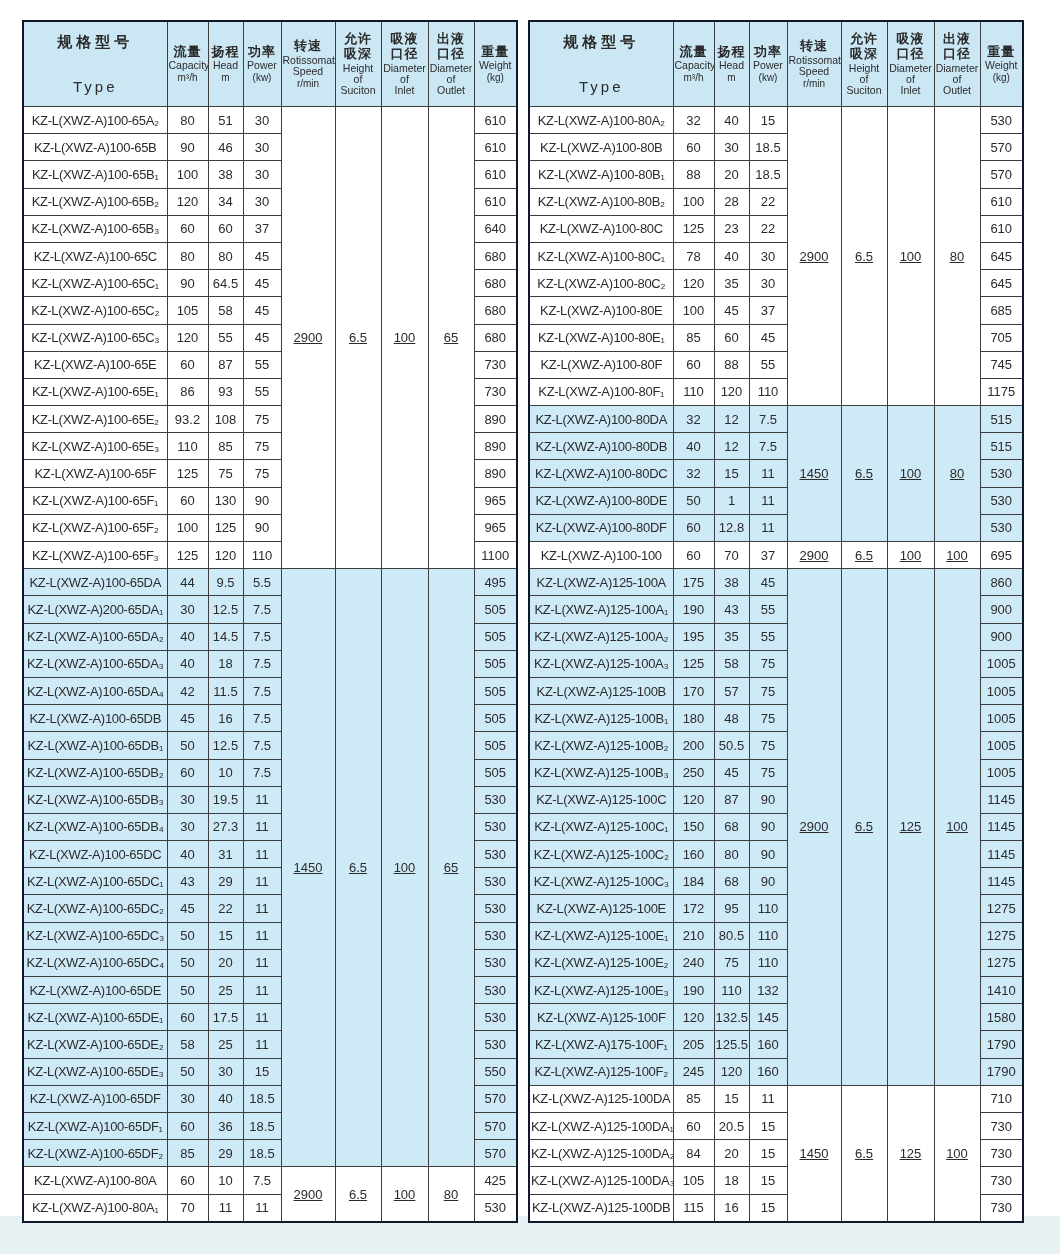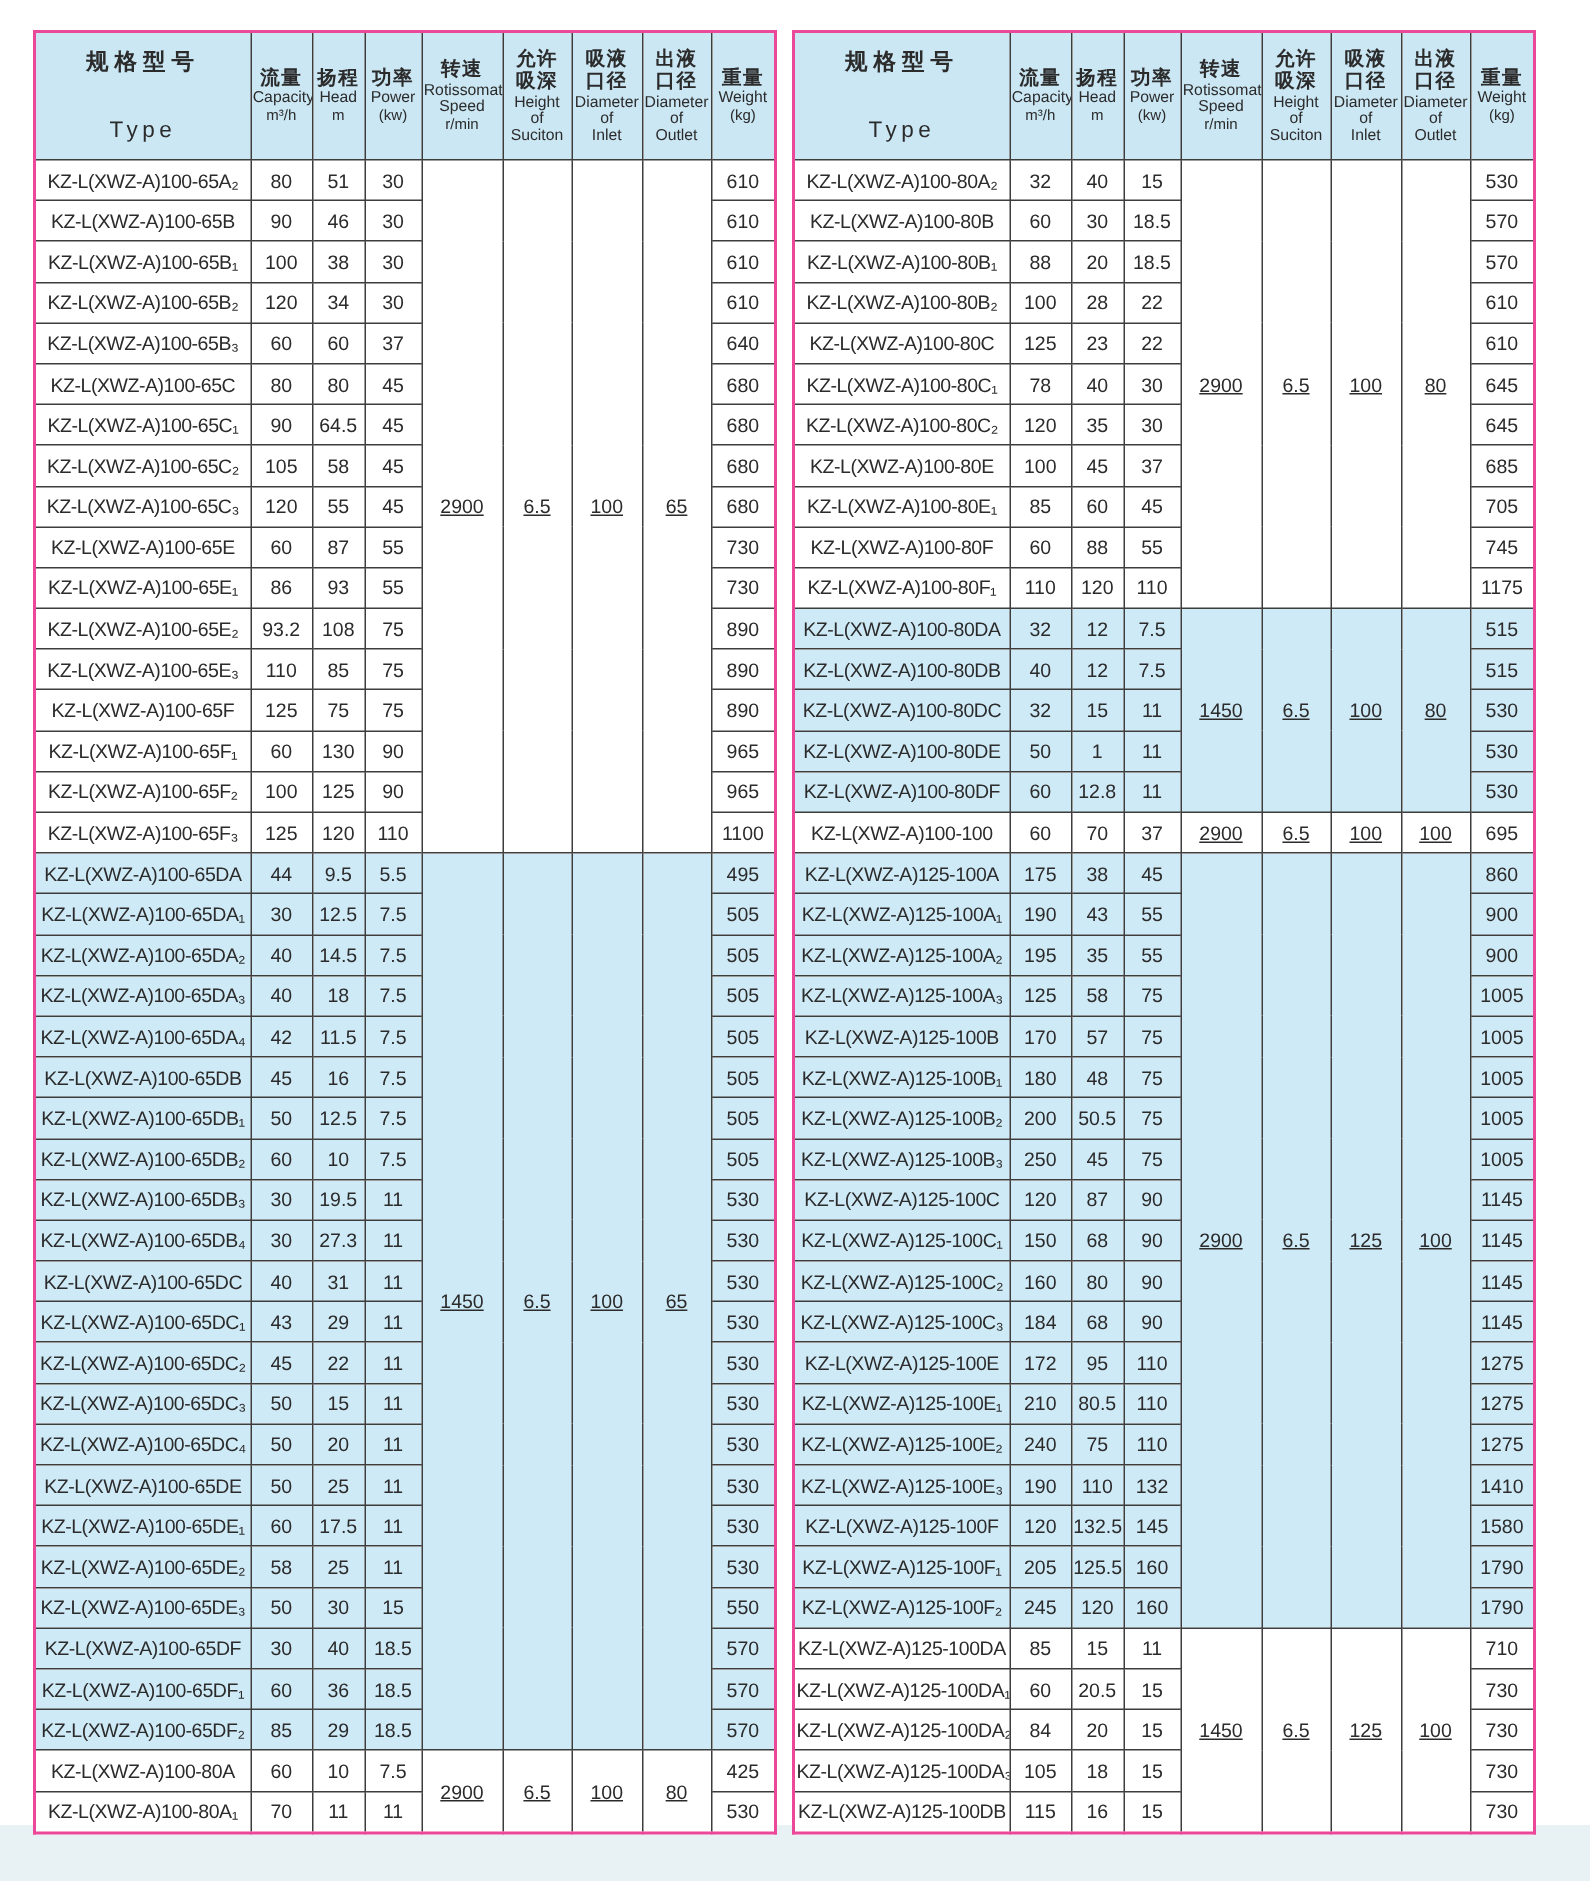--- a/index.html
+++ b/index.html
@@ -7,21 +7,21 @@
     width:1060px;height:1254px;
     font-family:"Liberation Sans","DejaVu Sans",sans-serif;
     color:#2b2b2b;
     box-sizing:border-box;
     padding:20px 20px 14px 22px;
     background:linear-gradient(#ffffff 0 97%, #e8f2f5 97% 100%);
   }
   .tables-wrap{display:flex;gap:10px;align-items:flex-start;}
   table.spec{
     border-collapse:collapse;
-    border:2px solid #ec4899;
+    border:2px solid #0f172a;
     table-layout:fixed;
     width:494px;
     background:#ffffff;
   }
   table.spec th, table.spec td{
     border:1px solid #3d3d3d;
     padding:0 1px;
     text-align:center;
     vertical-align:middle;
     overflow:hidden;
@@ -248,21 +248,21 @@
             <td>44</td>
             <td>9.5</td>
             <td>5.5</td>
             <td class="merged hl" rowspan="22">1450</td>
             <td class="merged hl" rowspan="22">6.5</td>
             <td class="merged hl" rowspan="22">100</td>
             <td class="merged hl" rowspan="22">65</td>
             <td>495</td>
           </tr>
           <tr class="hl">
-            <td class="type-cell">KZ-L(XWZ-A)100-65DA₁</td>
+            <td class="type-cell">KZ-L(XWZ-A)200-65DA₁</td>
             <td>30</td>
             <td>12.5</td>
             <td>7.5</td>
             <td>505</td>
           </tr>
           <tr class="hl">
             <td class="type-cell">KZ-L(XWZ-A)100-65DA₂</td>
             <td>40</td>
             <td>14.5</td>
             <td>7.5</td>
@@ -739,21 +739,21 @@
             <td>1410</td>
           </tr>
           <tr class="hl">
             <td class="type-cell">KZ-L(XWZ-A)125-100F</td>
             <td>120</td>
             <td>132.5</td>
             <td>145</td>
             <td>1580</td>
           </tr>
           <tr class="hl">
-            <td class="type-cell">KZ-L(XWZ-A)125-100F₁</td>
+            <td class="type-cell">KZ-L(XWZ-A)175-100F₁</td>
             <td>205</td>
             <td>125.5</td>
             <td>160</td>
             <td>1790</td>
           </tr>
           <tr class="hl">
             <td class="type-cell">KZ-L(XWZ-A)125-100F₂</td>
             <td>245</td>
             <td>120</td>
             <td>160</td>

